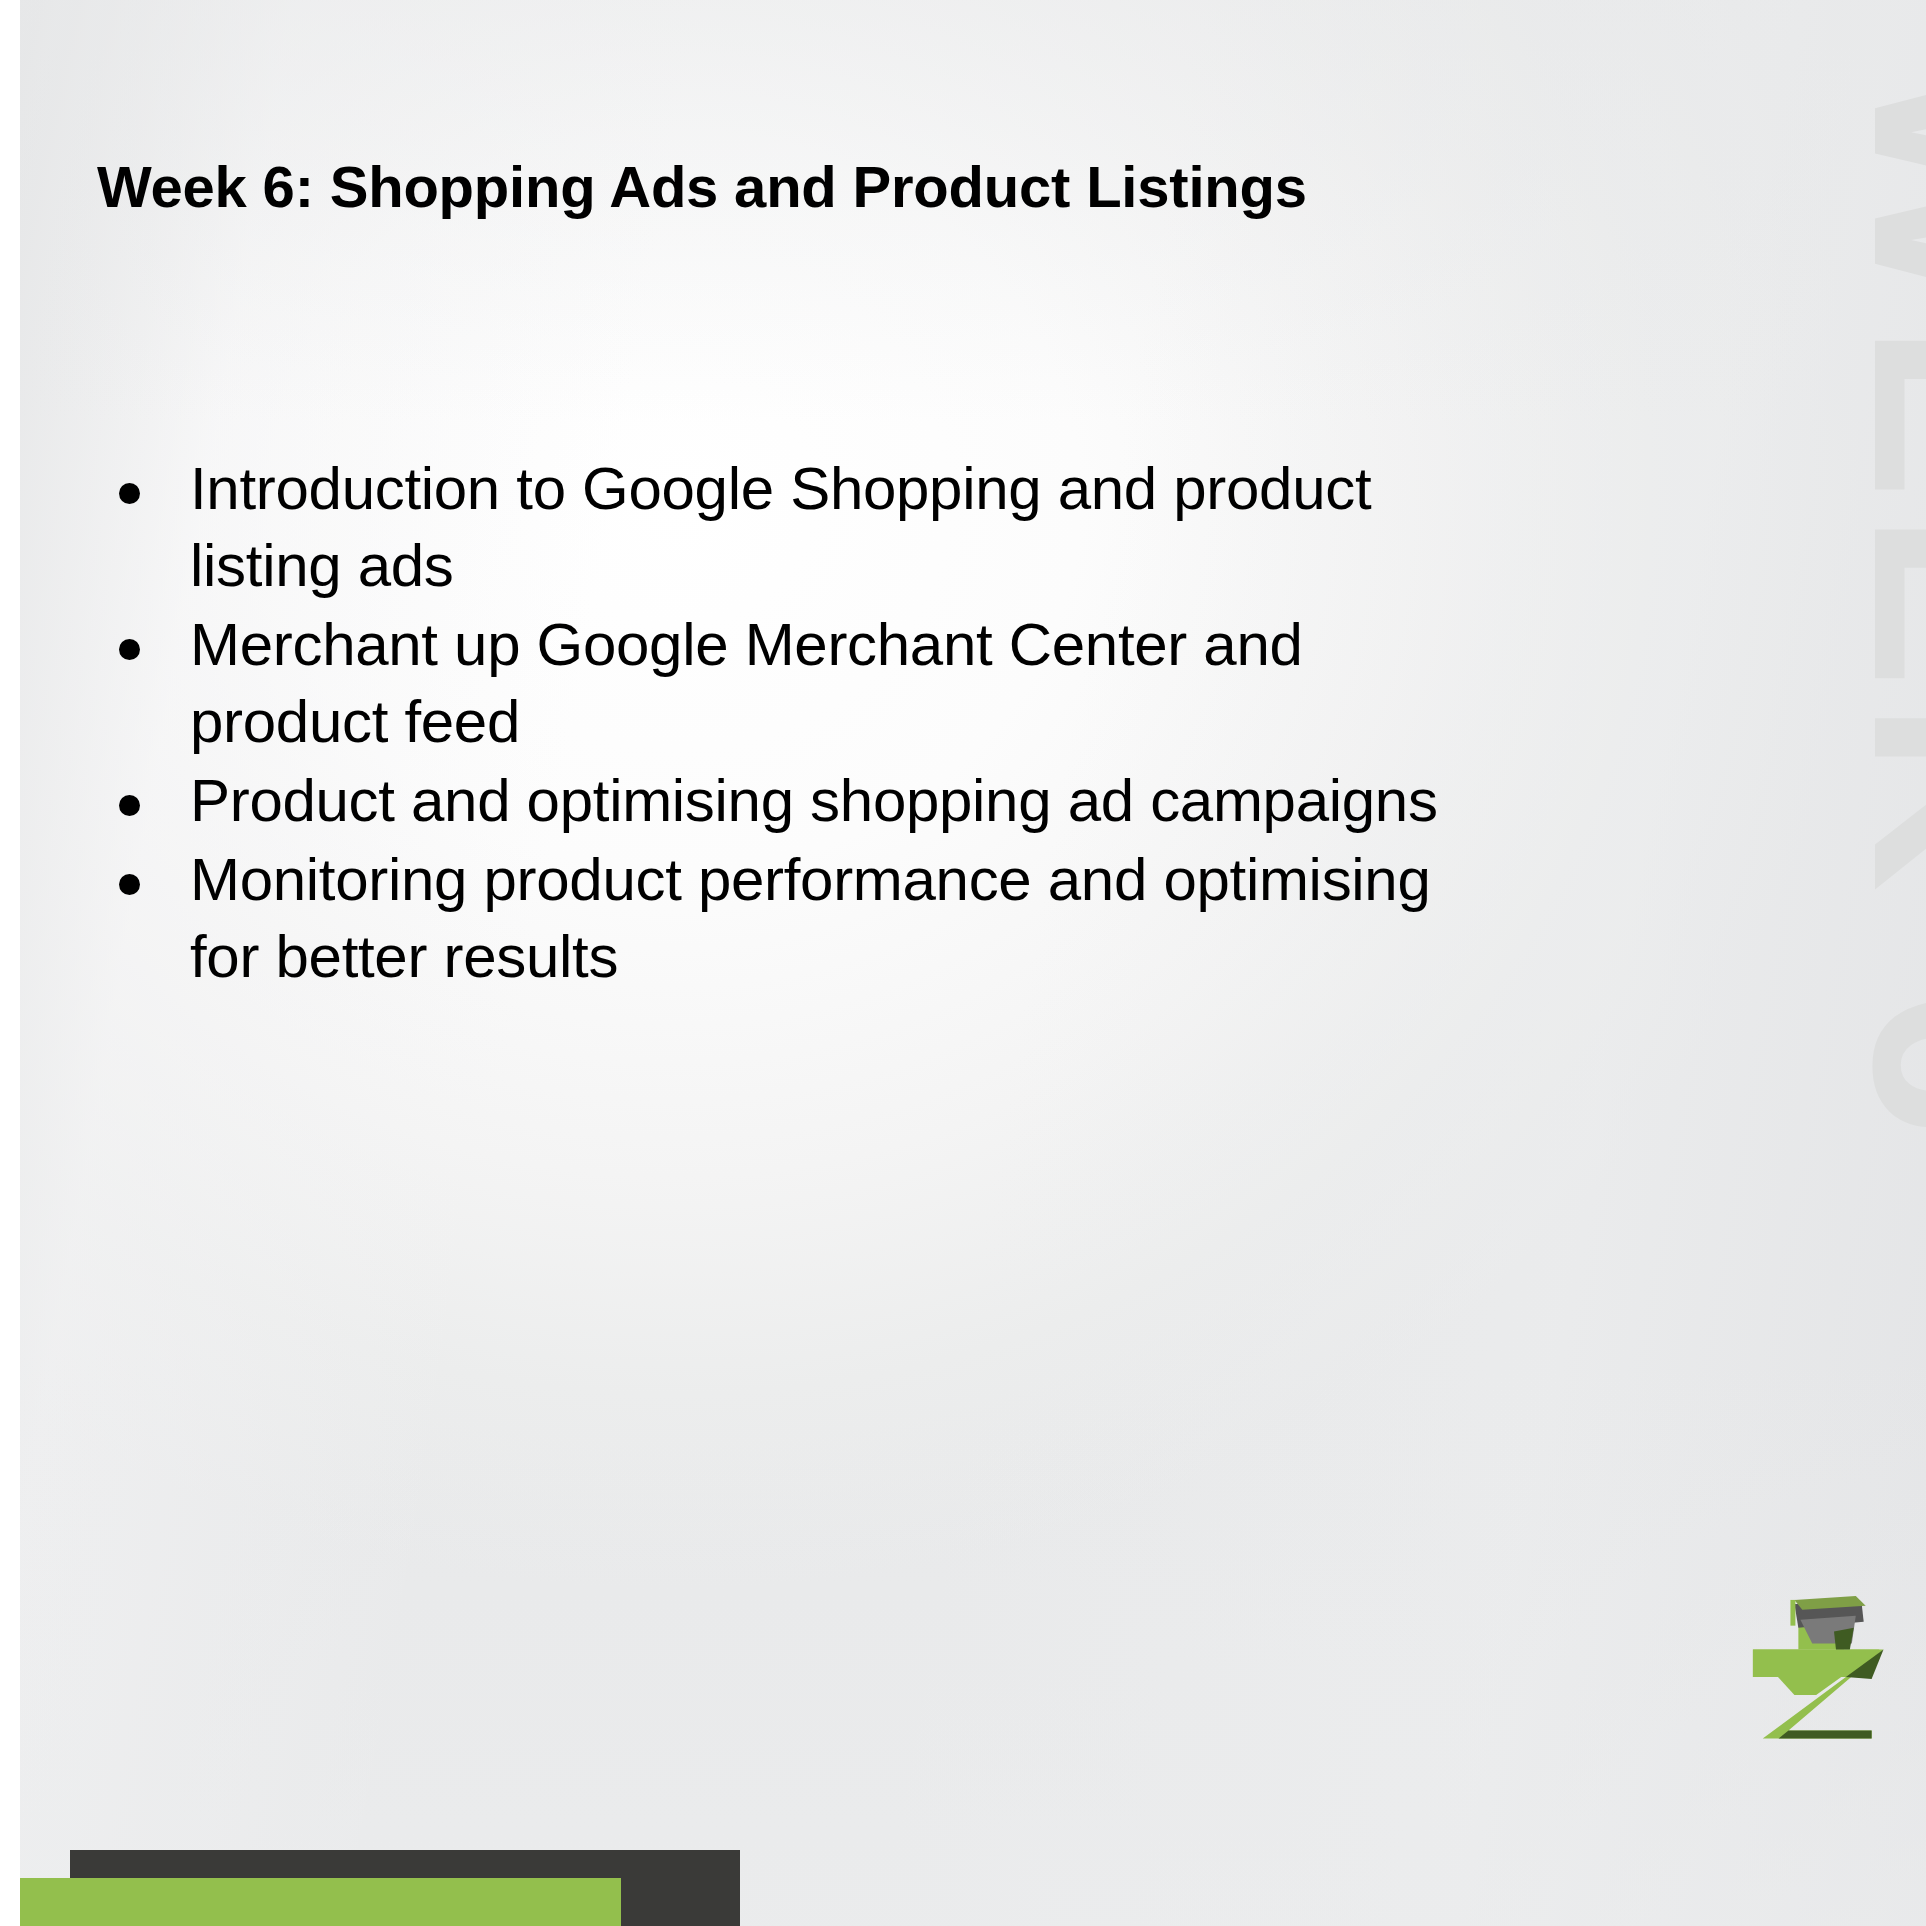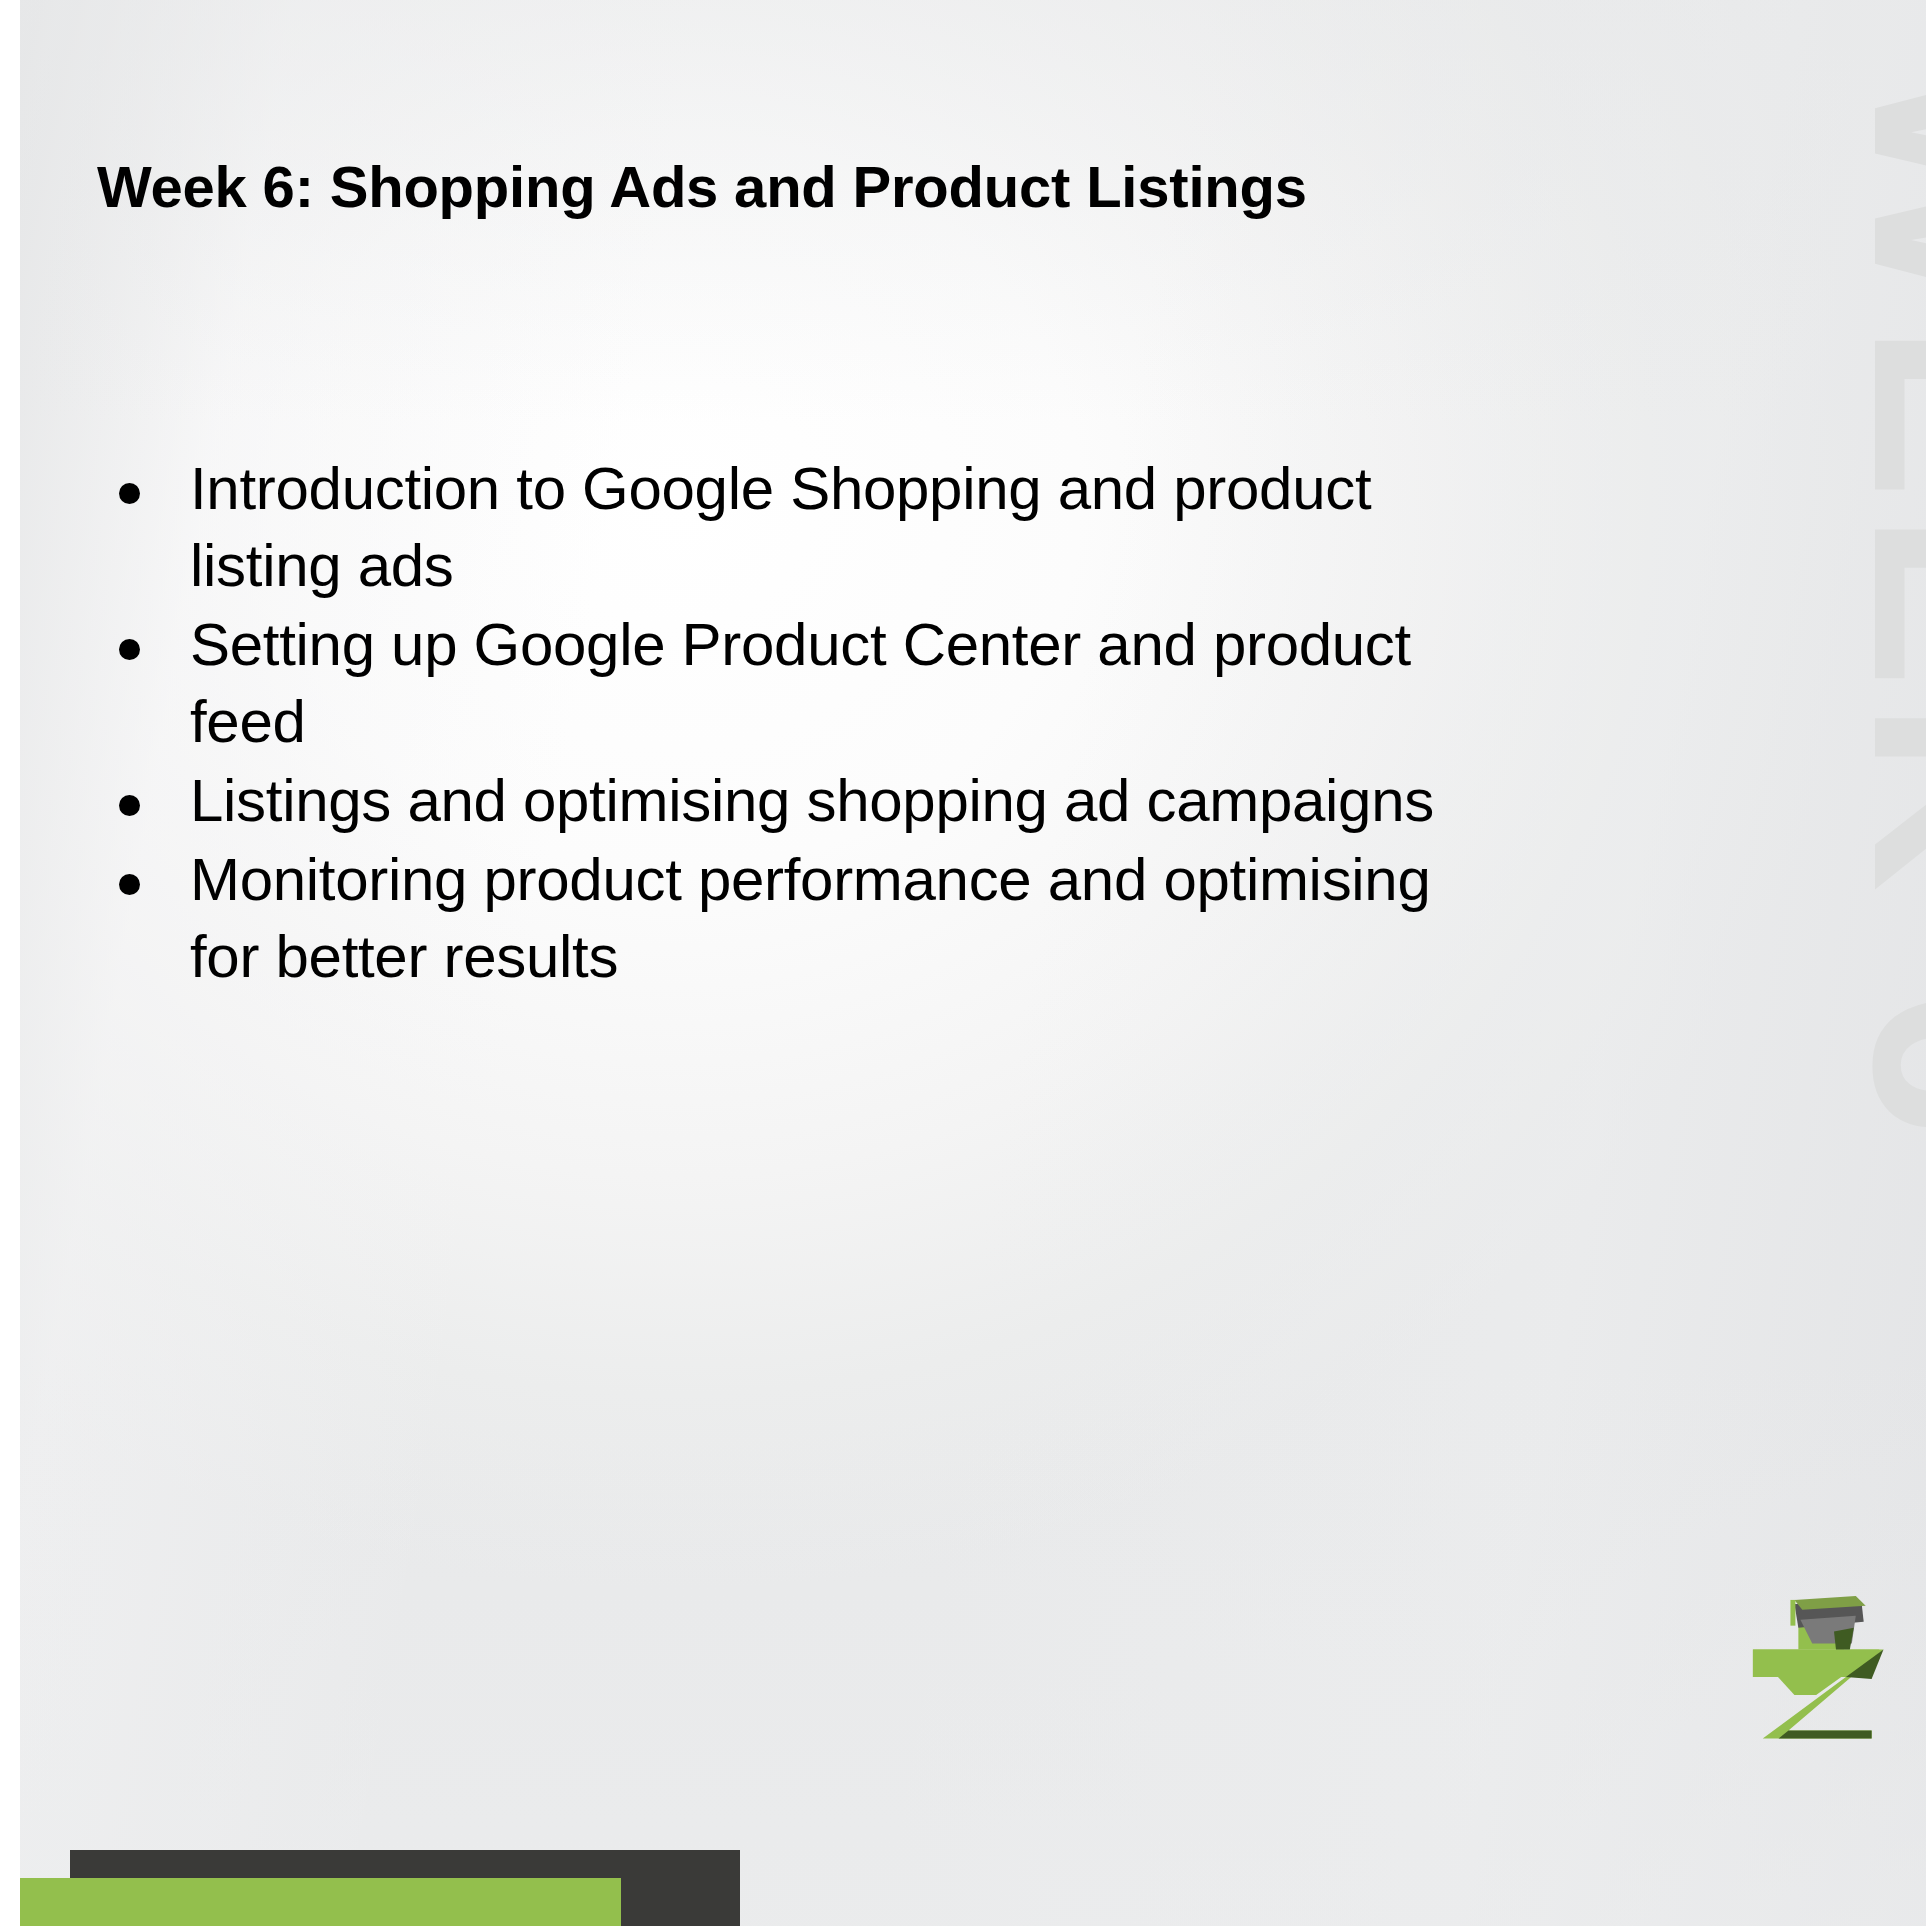--- a/index.html
+++ b/index.html
@@ -156,26 +156,26 @@
 
   <div id="bullets">
 
     <div class="bullet-row">
       <span class="bullet-dot"></span>
       <span class="bullet-text">Introduction to Google Shopping and product listing ads</span>
     </div>
 
     <div class="bullet-row">
       <span class="bullet-dot"></span>
-      <span class="bullet-text">Setting up Google Product Center and product feed</span>
-    </div>
-
-    <div class="bullet-row">
-      <span class="bullet-dot"></span>
-      <span class="bullet-text">Listings and optimising shopping ad campaigns</span>
+      <span class="bullet-text">Merchant up Google Merchant Center and product feed</span>
+    </div>
+
+    <div class="bullet-row">
+      <span class="bullet-dot"></span>
+      <span class="bullet-text">Product and optimising shopping ad campaigns</span>
     </div>
 
     <div class="bullet-row">
       <span class="bullet-dot"></span>
       <span class="bullet-text">Monitoring product performance and optimising for better results</span>
     </div>
 
   </div>
 
   <div id="bar-dark"></div>

